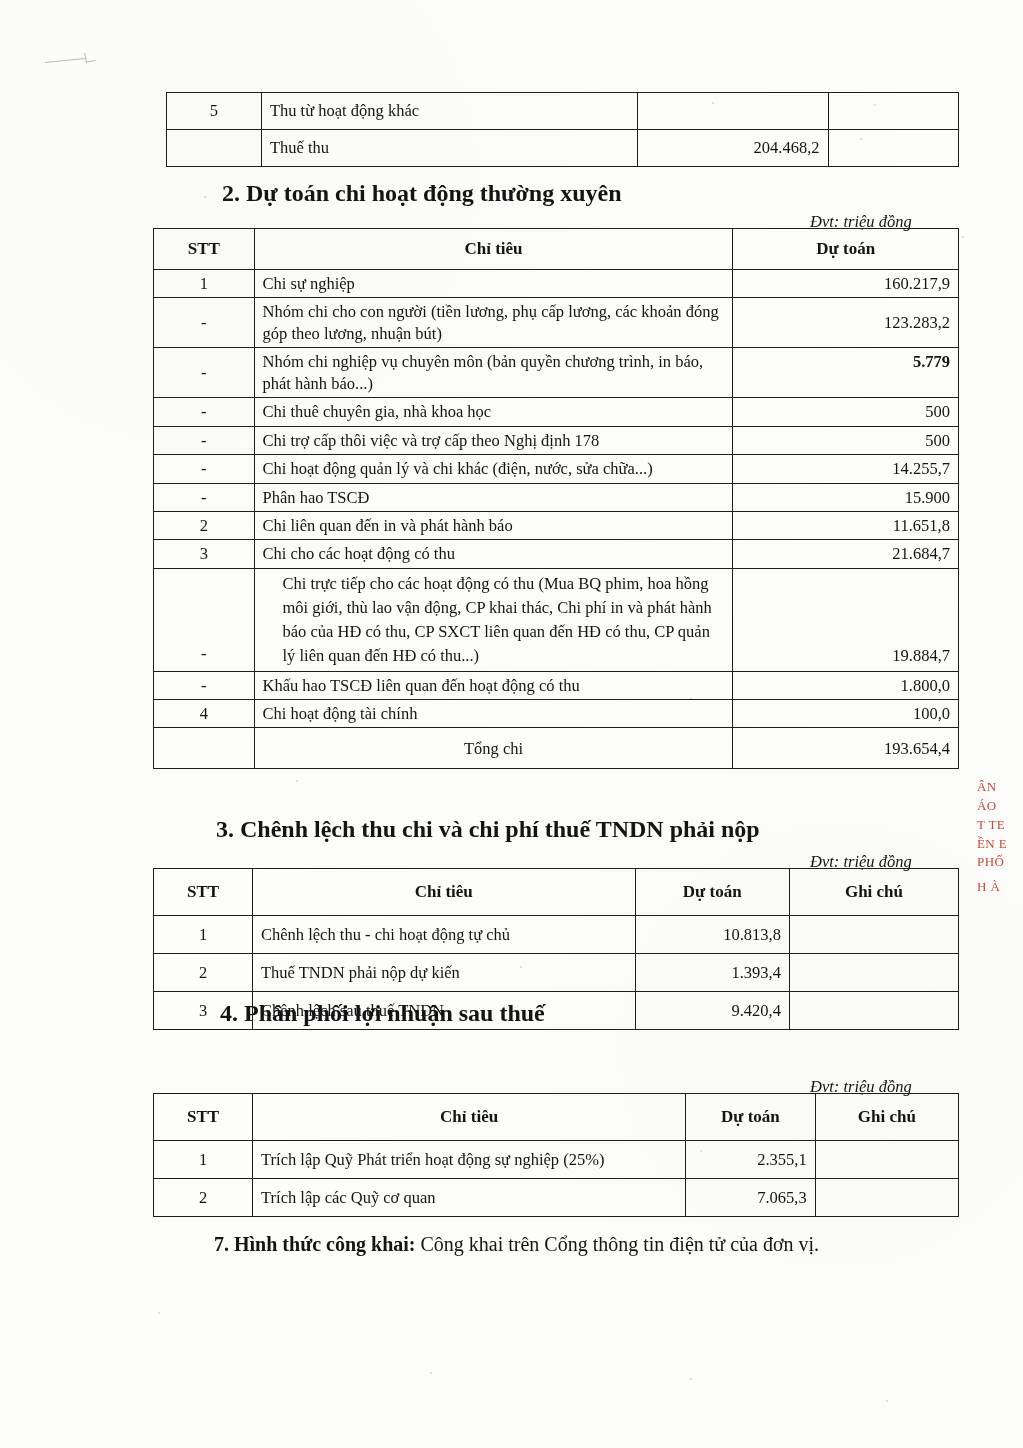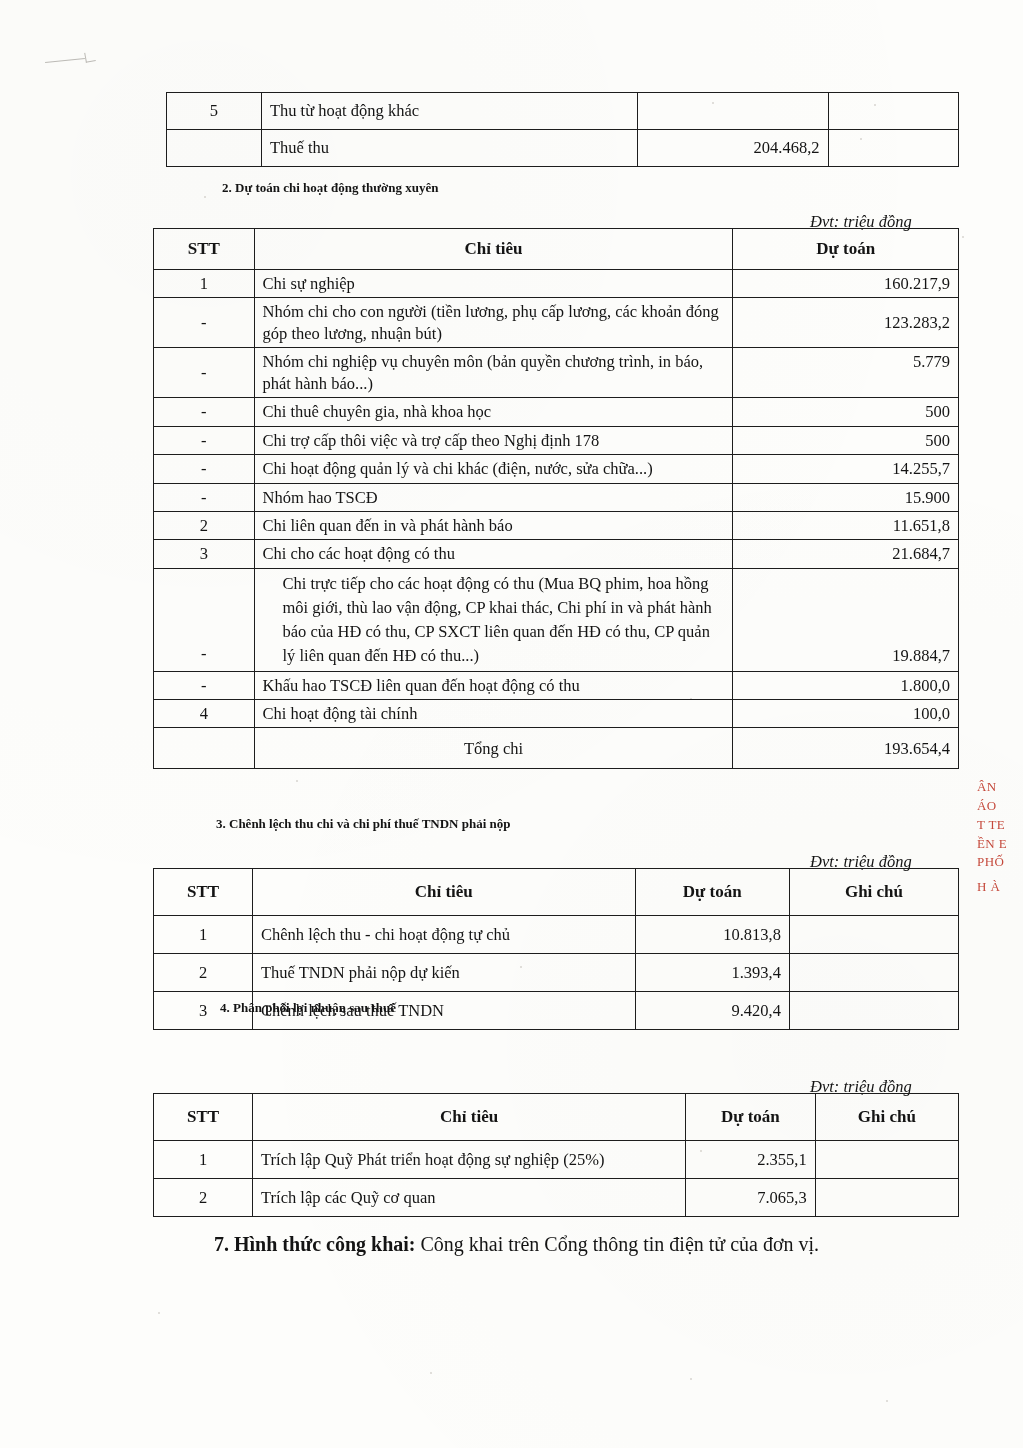--- a/index.html
+++ b/index.html
@@ -90,21 +90,21 @@
   #table-top { left: 166px; top: 92px; width: 793px; }
   #table-top td { height: 30px; }
   #table-top .col-a { width: 85px; }
   #table-top .col-b { width: 392px; }
   #table-top .col-c { width: 185px; }
   #table-top .col-d { width: 125px; }
 
   
   .heading {
     position: absolute;
-    font-size: 13px;
+    font-size: 24px;
     font-weight: bold;
   }
   .unit-note {
     position: absolute;
     font-style: italic;
     font-size: 16.5px;
   }
 
   
   #table-chi { left: 153px; top: 228px; width: 806px; }
@@ -216,40 +216,40 @@
         <td class="c-num bold">160.217,9</td>
       </tr>
       <tr>
         <td class="c-stt">-</td>
         <td class="c-name tight">Nhóm chi cho con người (tiền lương, phụ cấp lương, các khoản đóng góp theo lương, nhuận bút)</td>
         <td class="c-num">123.283,2</td>
       </tr>
       <tr>
         <td class="c-stt">-</td>
         <td class="c-name tight">Nhóm chi nghiệp vụ chuyên môn (bản quyền chương trình, in báo, phát hành báo...)</td>
-        <td class="c-num" style="vertical-align:top;">5.779</td>
+        <td class="c-num" style="vertical-align:top;font-weight:bold;">5.779</td>
       </tr>
       <tr>
         <td class="c-stt">-</td>
         <td class="c-name">Chi thuê chuyên gia, nhà khoa học</td>
         <td class="c-num">500</td>
       </tr>
       <tr>
         <td class="c-stt">-</td>
         <td class="c-name">Chi trợ cấp thôi việc và trợ cấp theo Nghị định 178</td>
         <td class="c-num">500</td>
       </tr>
       <tr>
         <td class="c-stt">-</td>
         <td class="c-name tight">Chi hoạt động quản lý và chi khác (điện, nước, sửa chữa...)</td>
         <td class="c-num" style="vertical-align:top;">14.255,7</td>
       </tr>
       <tr>
         <td class="c-stt">-</td>
-        <td class="c-name">Nhóm hao TSCĐ</td>
+        <td class="c-name">Phân hao TSCĐ</td>
         <td class="c-num">15.900</td>
       </tr>
       <tr>
         <td class="c-stt bold">2</td>
         <td class="c-name bold">Chi liên quan đến in và phát hành báo</td>
         <td class="c-num bold">11.651,8</td>
       </tr>
       <tr>
         <td class="c-stt bold">3</td>
         <td class="c-name bold">Chi cho các hoạt động có thu</td>

